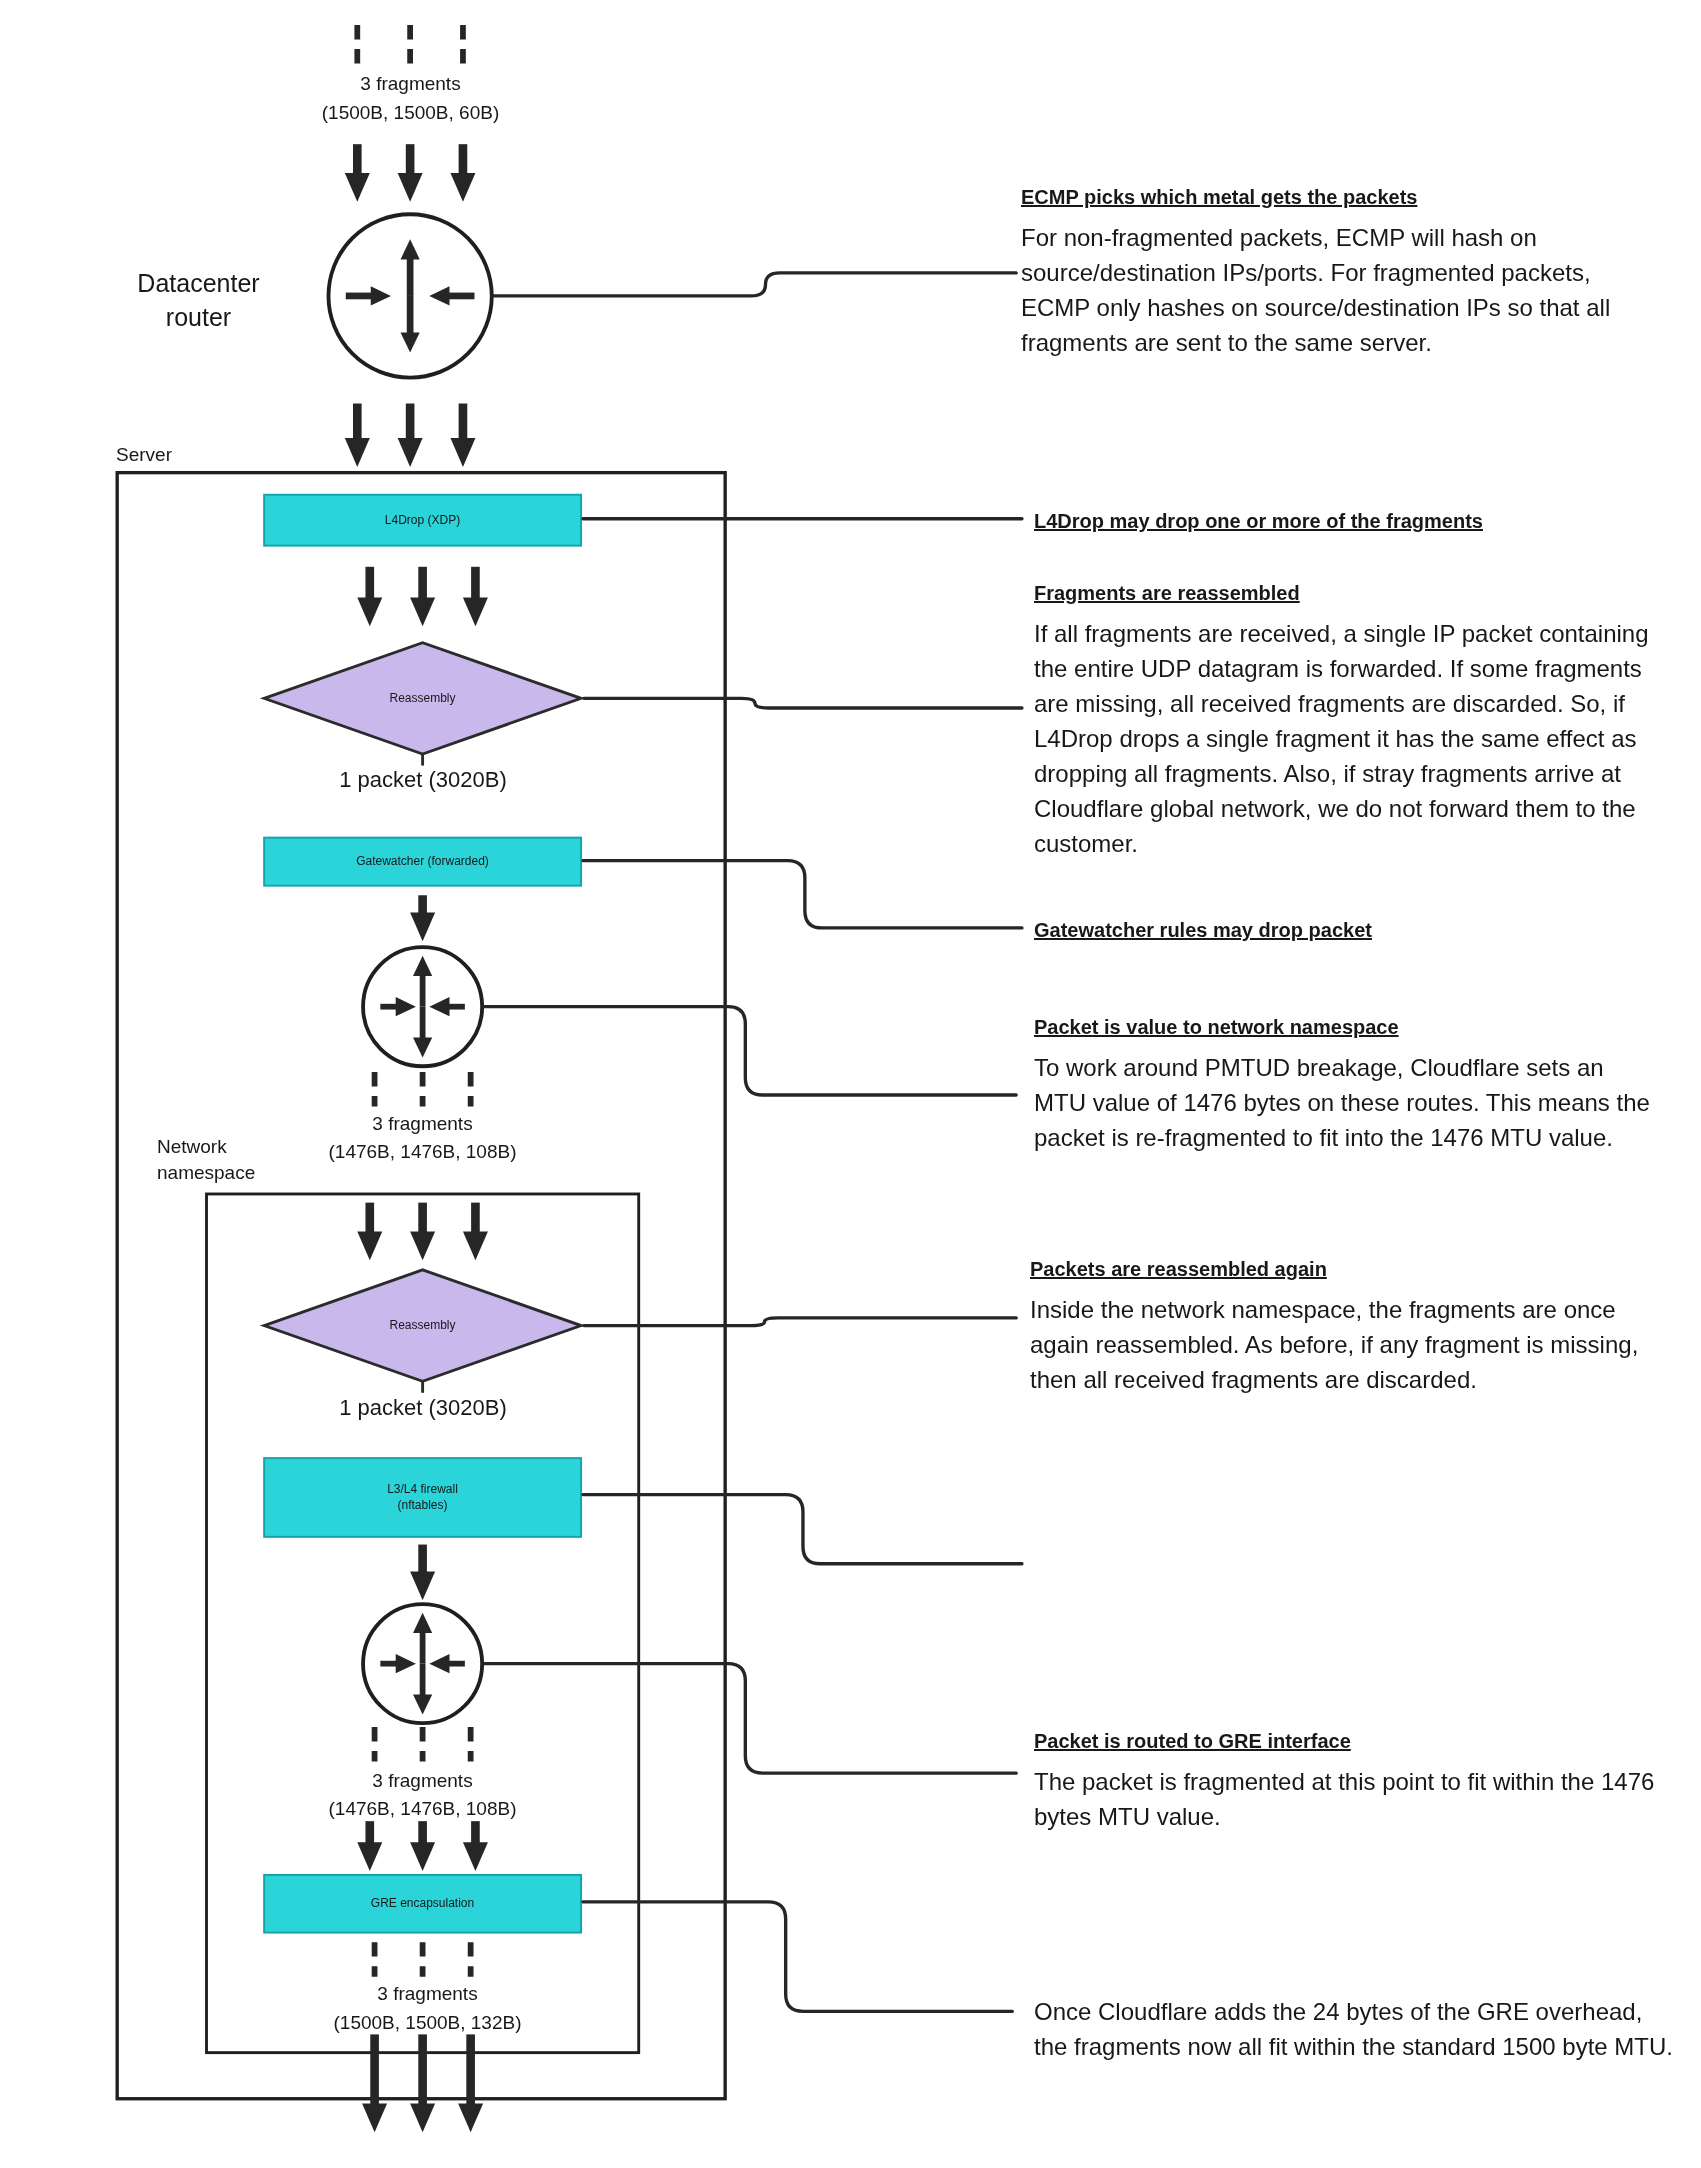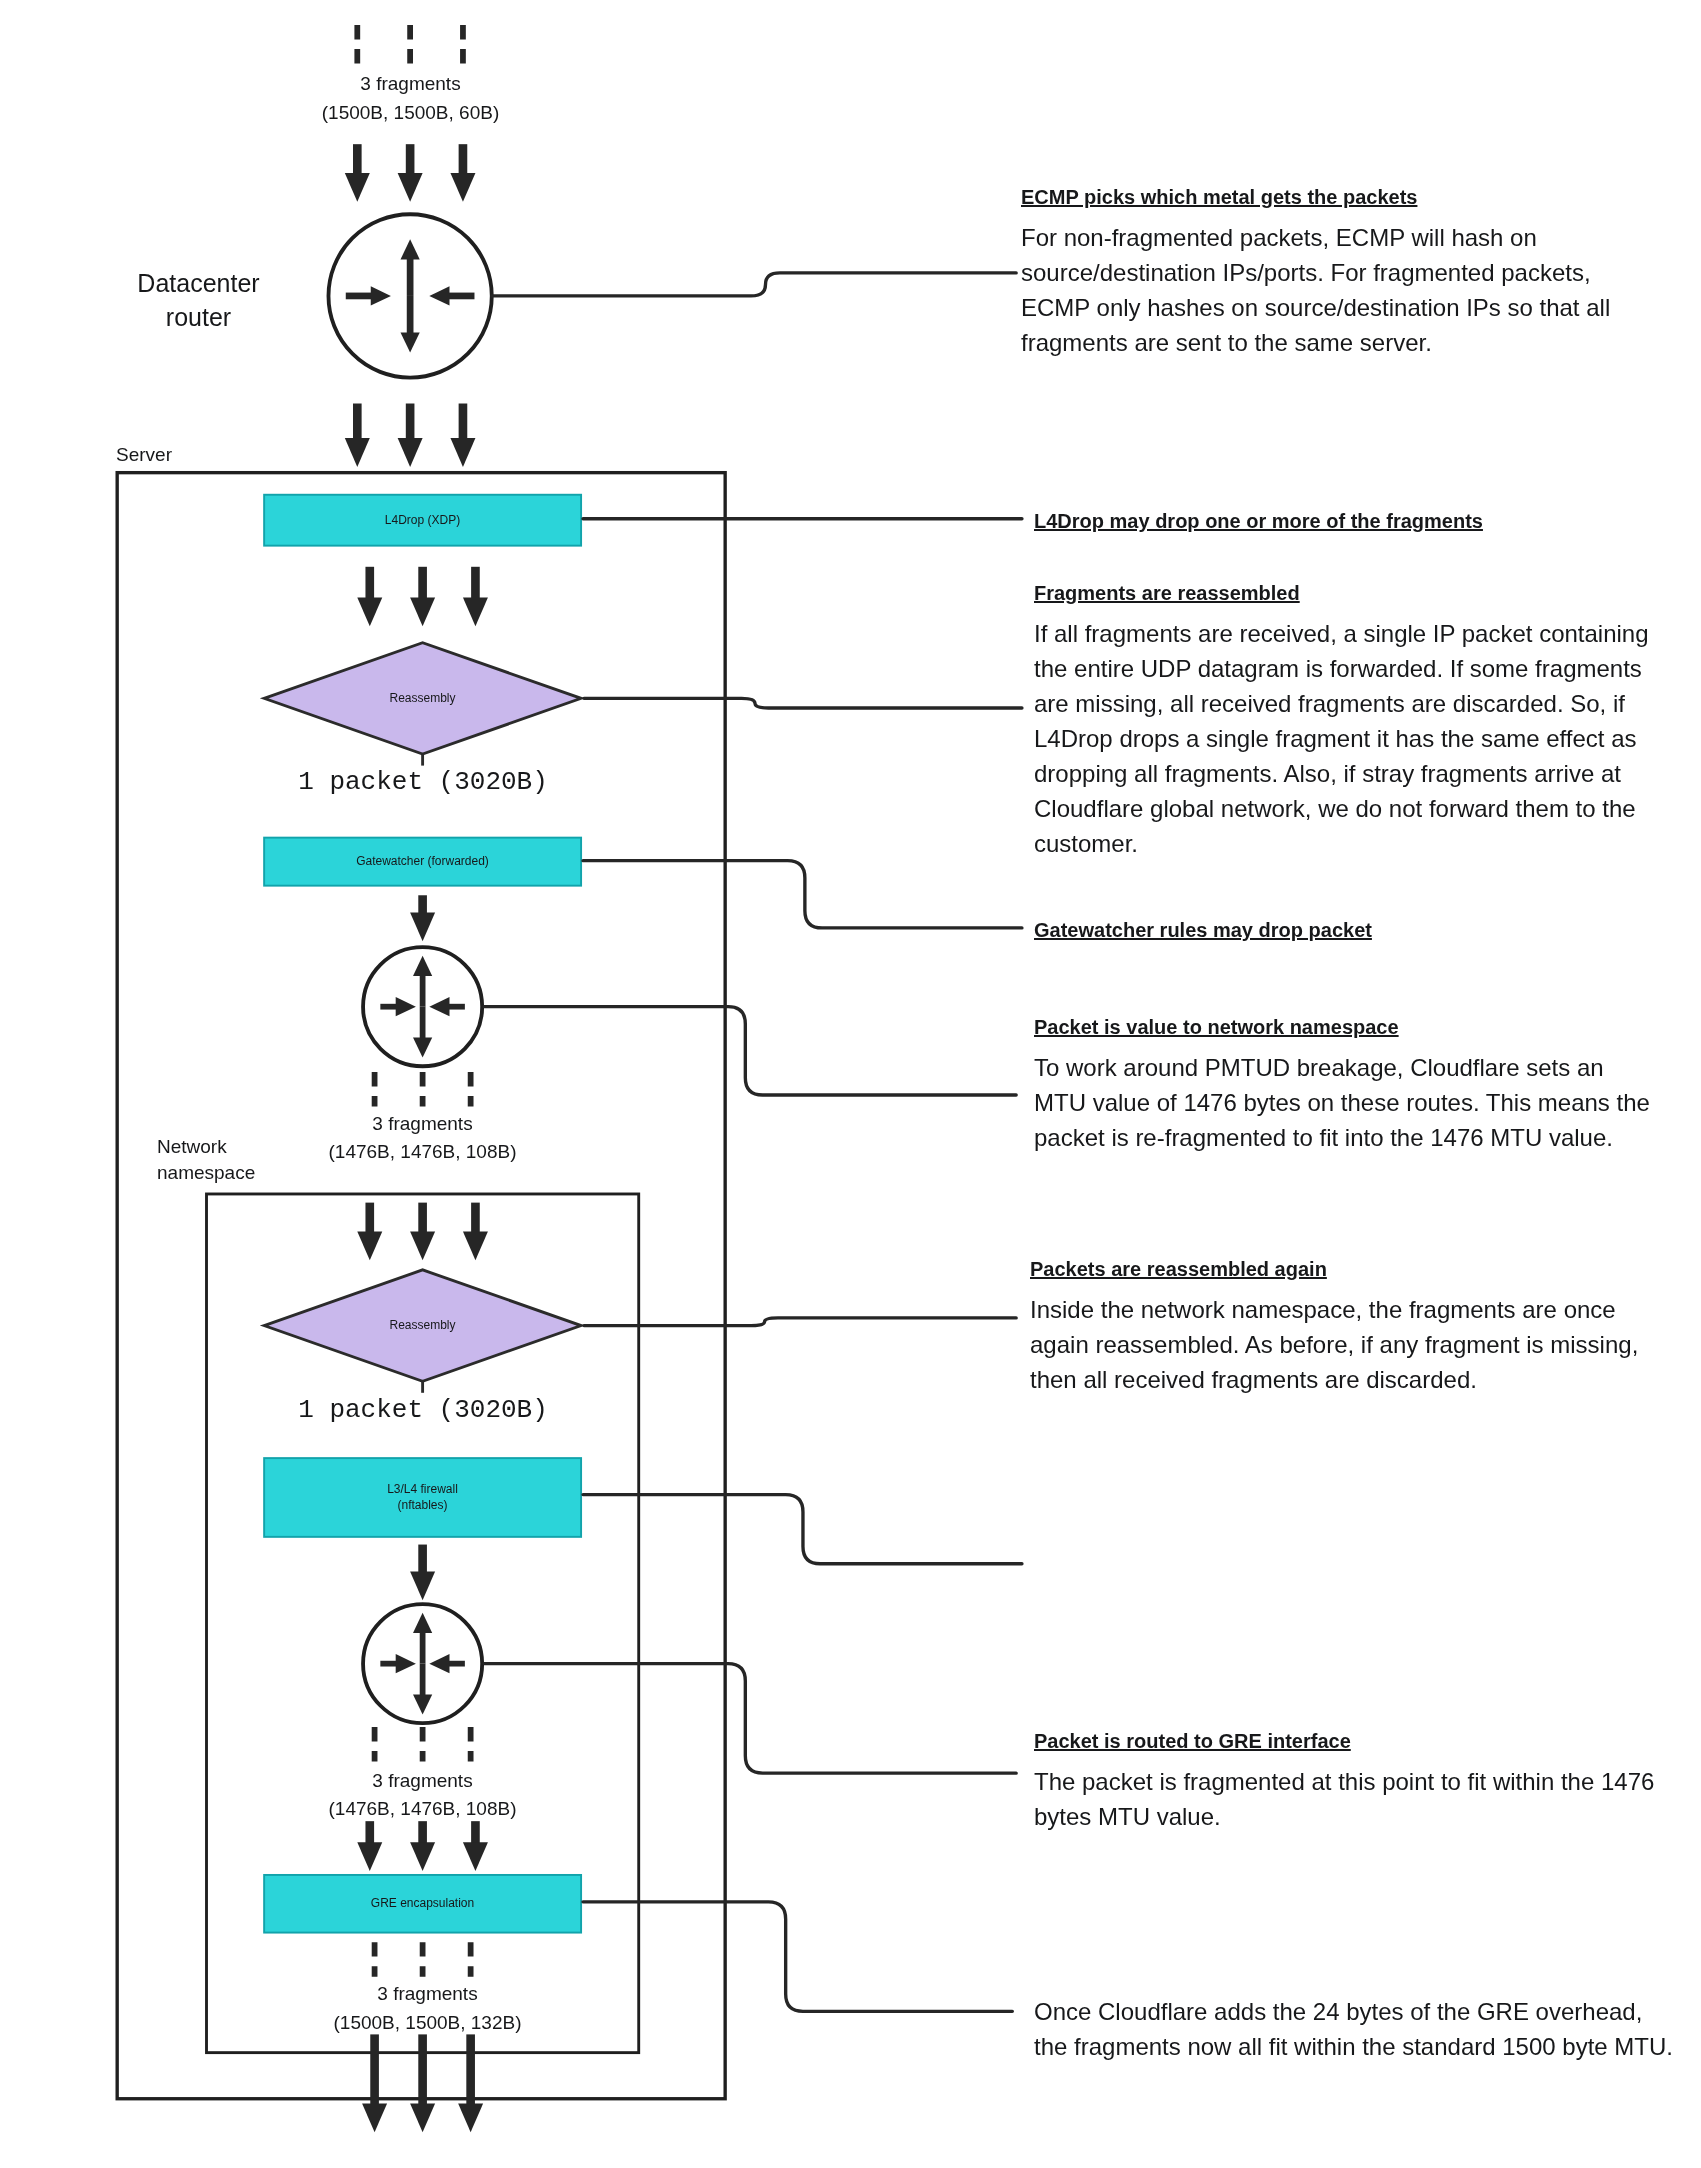--- a/index.html
+++ b/index.html
@@ -19,21 +19,21 @@
   .rflow.s{stroke-width:6;}
   .dash{stroke:#262626;stroke-width:6;stroke-dasharray:15 10;}
   .conn{fill:none;stroke:#262626;stroke-width:3.5;stroke-linecap:round;}
   .stub{stroke:#2b2b2b;stroke-width:3;}
 
   
   .lbl{position:absolute;}
   .c{text-align:center;}
   .small{font-size:19px;line-height:1.35;}
   .mid{font-size:25px;line-height:1.35;}
-  .big{font-size:26px;line-height:1.2;font-family:Liberation Mono, monospace;}
+  .big{font-size:22px;line-height:1.2;}
   .node-label{position:absolute;display:flex;align-items:center;justify-content:center;
               flex-direction:column;text-align:right;font-size:12px;line-height:1.3;border-radius:9px;}
   .ann{position:absolute;}
   .ann-title{font-weight:bold;font-size:20px;line-height:29px;margin:0 0 7.7px 0;text-decoration:underline;}
   .ann-body{font-size:24px;line-height:35px;}
 </style>
 </head>
 <body>
 
 <div class="canvas">

